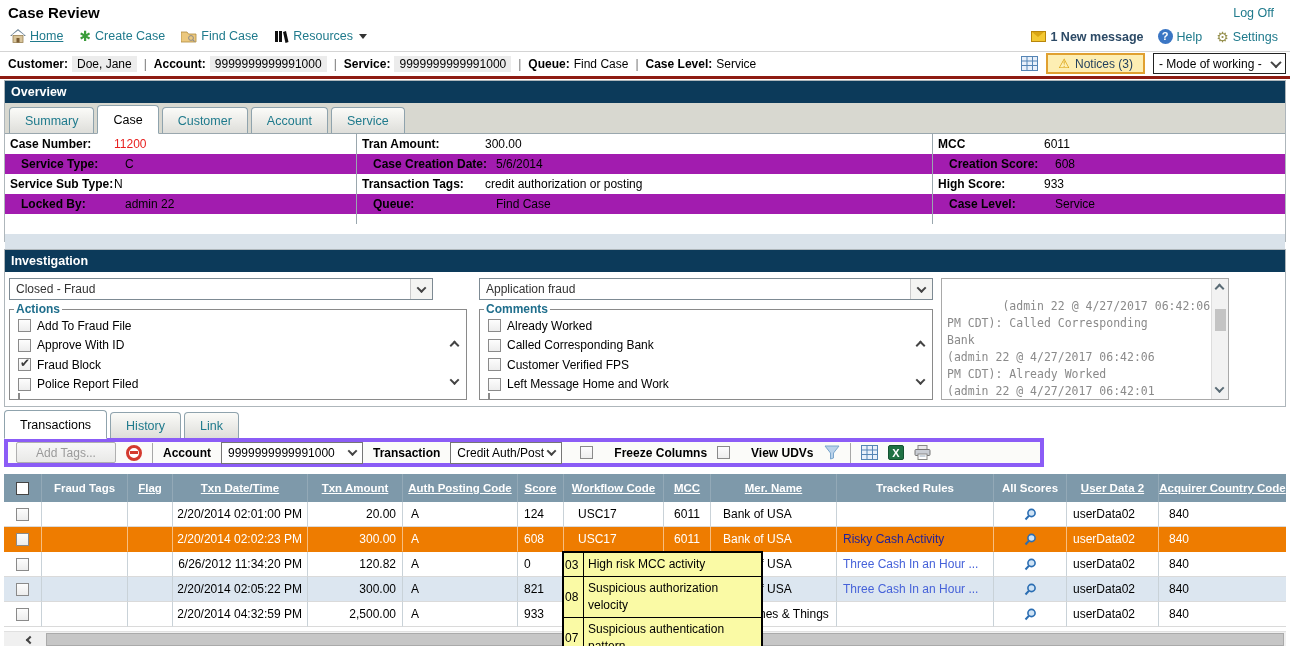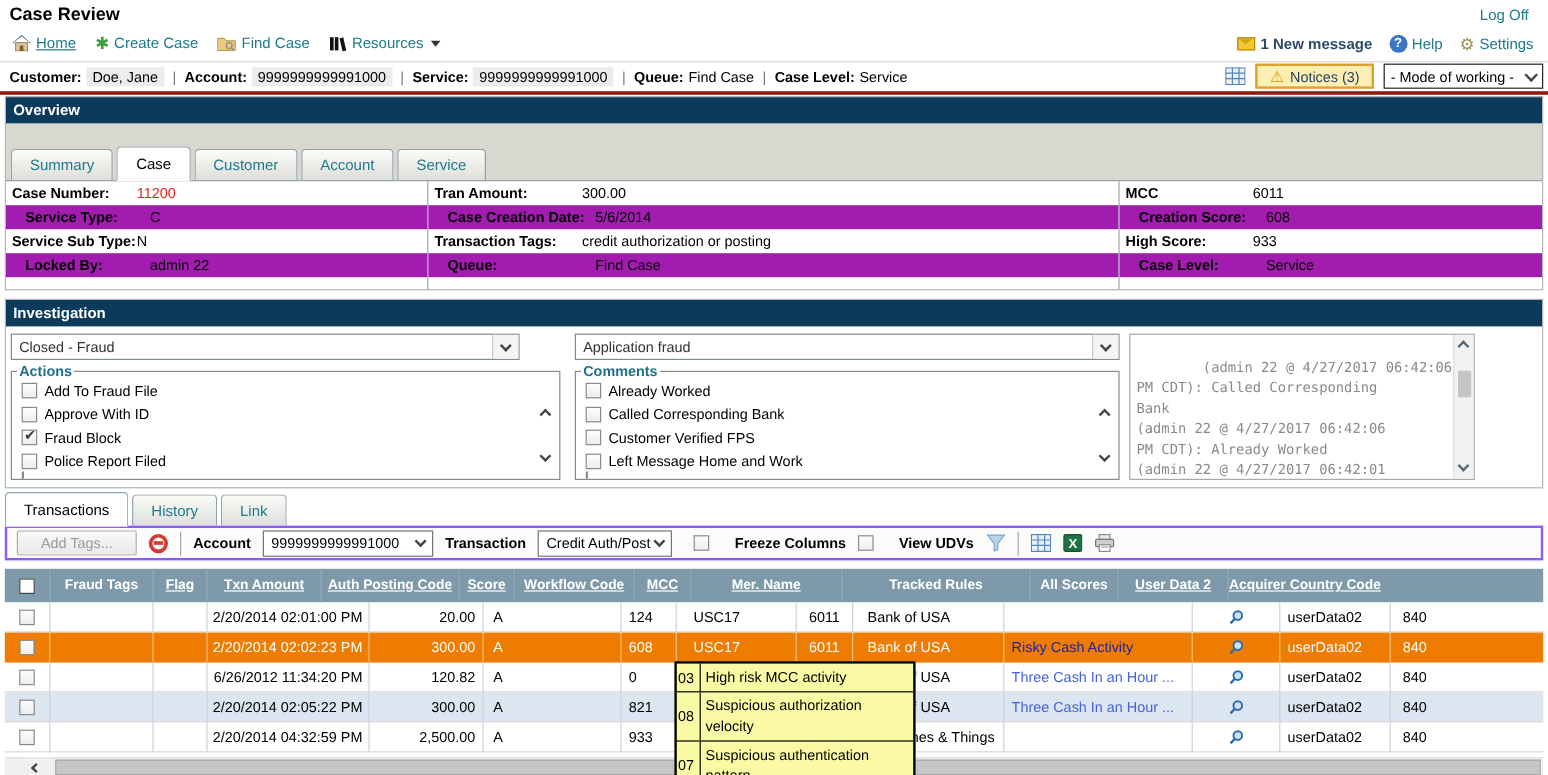--- a/index.html
+++ b/index.html
@@ -50,21 +50,21 @@
   .chv.up { transform:rotate(-135deg); }
   .chv.left { transform:rotate(135deg); }
   .chv.big { width:8px; height:8px; }
 
   
   .panel { border:1px solid #aeb6bb; background:#fff; }
   .sec-header { height:22px; background:#0c3a5a; color:#fff; font-weight:bold; font-size:12.5px; padding:4px 0 0 6px; }
 
   
   .overview { top:80px; left:4px; width:1282px; height:162px; }
-  .tabstrip { position:relative; height:48px; background:#d8d8d0; border-bottom:1px solid #9aa7ae; }
+  .tabstrip { position:relative; height:31px; background:#d8d8d0; border-bottom:1px solid #9aa7ae; }
   .tab { position:relative; display:inline-flex; align-items:center; height:26px; padding:0 15px; margin-right:3px;
          border:1px solid #8fa3ad; border-bottom:none; border-radius:4px 4px 0 0;
          background:linear-gradient(#fbfbf8,#dededa); color:#1f7a8c; font-size:12.5px; cursor:pointer; vertical-align:bottom; }
   .tabstrip-inner { position:absolute; left:4px; bottom:0; display:flex; align-items:flex-end; }
   .tab.active { background:#fff; color:#000; height:29px; z-index:2; margin-bottom:-1px; border-bottom:1px solid #fff; }
   .ov-details { display:flex; height:90px; }
   .ov-col { height:100%; border-right:1px solid #9aa7ae; }
   .ov-col:last-child { border-right:none; }
   .ov-row { display:flex; height:20px; align-items:center; padding-left:5px; }
   .ov-row.alt { background:#a21caf;padding-left:16px; }
@@ -88,21 +88,21 @@
             font-size:11.5px; line-height:17px; color:#8a8a8a; padding:2px 20px 0 5px; white-space:pre; overflow:hidden; }
   .vscroll { position:absolute; top:0; right:0; width:17px; height:100%; background:#f2f2f2; border-left:1px solid #ddd; }
   .vscroll .thumb { position:absolute; top:30px; left:3px; width:11px; height:22px; background:#c4c4c4; }
   .vscroll .chv { position:absolute; left:4px; border-color:#5a6b75; }
   .vscroll .up { top:6px; }
   .vscroll .dn { bottom:6px; }
 
   
   .txn-tabstrip { top:410px; left:4px; width:1282px; height:28px; }
   .txn-tabstrip .tabstrip-inner { left:0; }
-  .toolbar { top:438px; left:4px; width:1282px; height:29px; border:2px solid #8b5cf6; background:#fbfbf9; display:flex; align-items:center; gap:10px; padding:0 8px; }
+  .toolbar { top:438px; left:4px; width:1040px; height:29px; border:4px solid #8b5cf6; background:#fbfbf9; display:flex; align-items:center; gap:10px; padding:0 8px; }
   .btn-addtags { width:100px; height:21px; border:1px solid #b0b0b0; border-radius:2px; background:linear-gradient(#f8f8f8,#e9e9e7); color:#9a9a9a; font-size:12px; }
   .noentry-ic { width:16px; height:16px; border:3px solid #d43a2f; border-radius:50%; position:relative; background:#fff; }
   .noentry-ic::after { content:""; position:absolute; left:1px; top:3.5px; width:8px; height:3px; background:#d43a2f; }
   .tb-sep { width:1px; height:20px; background:#a7a7a7; }
   .tb-select { display:flex; align-items:center; justify-content:space-between; height:22px; border:1px solid #767676; background:#fff; padding:0 6px; cursor:pointer; }
   .tb-chk { display:flex; align-items:center; gap:21px; font-weight:bold; }
   .icbtn { cursor:pointer; line-height:0; }
 
   
   .txn-table { top:474px; left:4px; width:1282px; }
@@ -460,20 +460,21 @@
     </span>
   </div>
 
   <div class="abs txn-table">
     <div class="t-hrow">
       <span class="t-h c0">
           <span class="cb hdr-cb"></span>
         </span>
       <span class="t-h c1">Fraud Tags</span>
       <span class="t-h c2 sort">Flag</span>
+      <span class="t-h c3 sort">Txn Date/Time</span>
       <span class="t-h c4 sort">Txn Amount</span>
       <span class="t-h c5 sort">Auth Posting Code</span>
       <span class="t-h c6 sort">Score</span>
       <span class="t-h c7 sort">Workflow Code</span>
       <span class="t-h c8 sort">MCC</span>
       <span class="t-h c9 sort">Mer. Name</span>
       <span class="t-h c10">Tracked Rules</span>
       <span class="t-h c11">All Scores</span>
       <span class="t-h c12 sort">User Data 2</span>
       <span class="t-h c13 sort">Acquirer Country Code</span>

